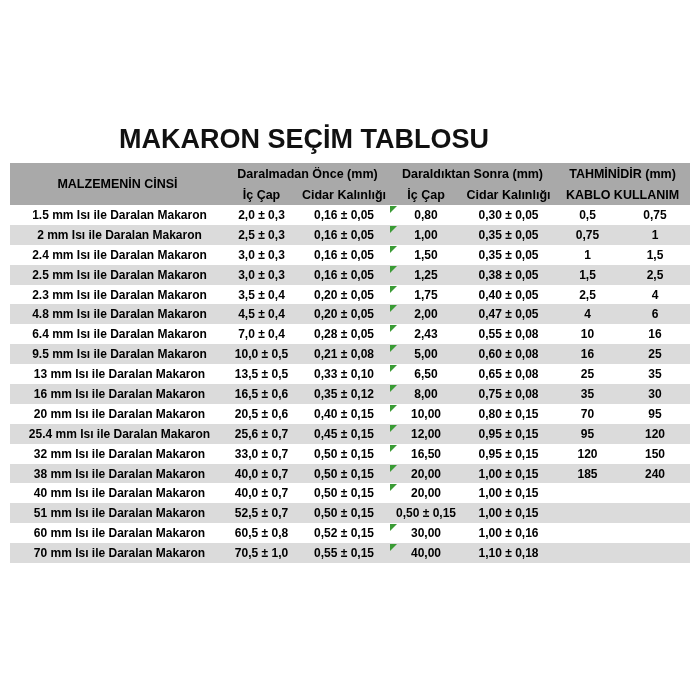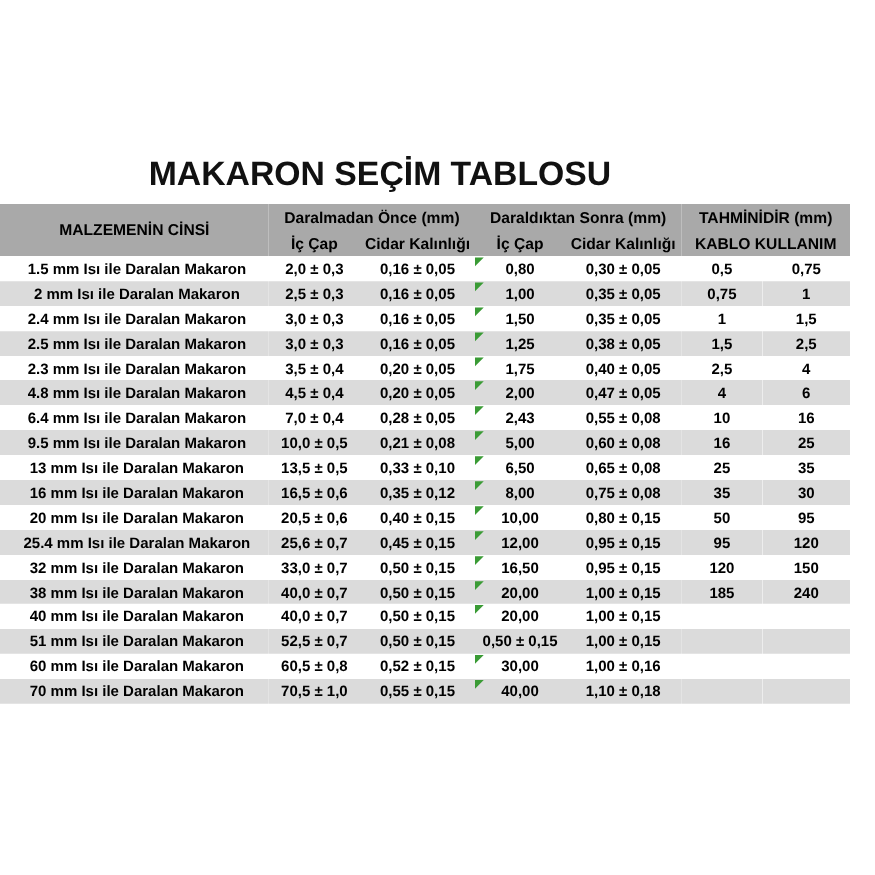--- a/index.html
+++ b/index.html
@@ -23,21 +23,21 @@
     margin: 0;
     text-align: center;
     font-size: 27px;
     font-weight: bold;
     color: #111111;
     letter-spacing: 0px;
   }
   table.makaron {
     position: absolute;
     top: 163px;
-    left: 0;
+    left: 10px;
     width: 680px;
     border-collapse: collapse;
     table-layout: fixed;
   }
   table.makaron th {
     background: #a9a9a9;
     color: #000000;
     font-size: 12.5px;
     font-weight: bold;
     height: 21px;
@@ -205,21 +205,21 @@
           <td>0,75 ± 0,08</td>
           <td>35</td>
           <td>30</td>
         </tr>
         <tr>
           <td class="name-cell">20 mm Isı ile Daralan Makaron</td>
           <td>20,5 ± 0,6</td>
           <td>0,40 ± 0,15</td>
           <td class="flagged">10,00</td>
           <td>0,80 ± 0,15</td>
-          <td>50</td>
+          <td>70</td>
           <td>95</td>
         </tr>
         <tr class="stripe">
           <td class="name-cell">25.4 mm Isı ile Daralan Makaron</td>
           <td>25,6 ± 0,7</td>
           <td>0,45 ± 0,15</td>
           <td class="flagged">12,00</td>
           <td>0,95 ± 0,15</td>
           <td>95</td>
           <td>120</td>

